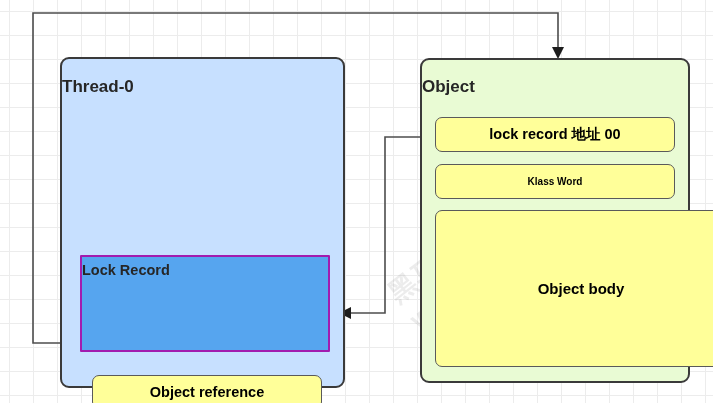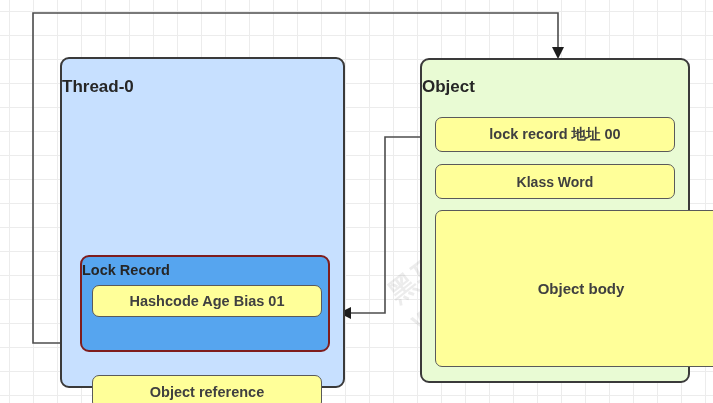--- a/index.html
+++ b/index.html
@@ -83,40 +83,40 @@
   #thread-title {
     top: 18px;
     font-size: 17px;
   }
 
   
   #lock-record-box {
     left: 18px; top: 196px;
     width: 250px; height: 97px;
     background: #56a5ef;
-    border: 2px solid #7f1d1d;
-    border-radius: 9px;
+    border: 2px solid #a21caf;
+    border-radius: 1px;
   }
   #lock-record-title {
     top: 5px;
     font-size: 14.5px;
   }
 
   
   .slot {
     position: absolute;
     box-sizing: border-box;
     background: #ffff99;
     border: 1.6px solid #5a5a5a;
     border-radius: 7px;
     display: flex;
     align-items: center;
     justify-content: center;
     font-weight: bold;
-    color: #404040;
+    color: #000000;
     text-align: center;
   }
   #slot-hashcode {
     left: 10px; top: 28px;
     width: 230px; height: 32px;
     font-size: 14.5px;
   }
   #slot-objref {
     left: 10px; top: 70px;
     width: 230px; height: 34px;
@@ -136,21 +136,21 @@
   }
 
   #slot-lockrecord-addr {
     left: 13px; top: 57px;
     width: 240px; height: 35px;
     font-size: 14.5px;
   }
   #slot-klass-word {
     left: 13px; top: 104px;
     width: 240px; height: 35px;
-    font-size: 14px;
+    font-size: 10px;
   }
   #slot-object-body {
     left: 13px; top: 150px;
     width: 292px; height: 157px;
     font-size: 15px;
   }
 </style>
 </head>
 <body>
 
@@ -169,21 +169,20 @@
     <path class="wire" d="M 433 137 L 385 137 L 385 313 L 348 313"></path>
     <polygon class="arrowhead" points="339,313 351,307 351,319"></polygon>
   </svg>
 
   <div class="box" id="thread-box">
     <div class="box-title" id="thread-title">Thread-0</div>
 
     <div class="box" id="lock-record-box">
       <div class="box-title" id="lock-record-title">Lock Record</div>
 
-      <div class="slot" id="slot-hashcode">Hashcode Age Bias 01</div>
 
       <div class="slot" id="slot-objref">Object reference</div>
     </div>
   </div>
 
   <div class="box" id="object-box">
     <div class="box-title" id="object-title">Object</div>
 
     <div class="slot" id="slot-lockrecord-addr">lock record 地址 00</div>
 

